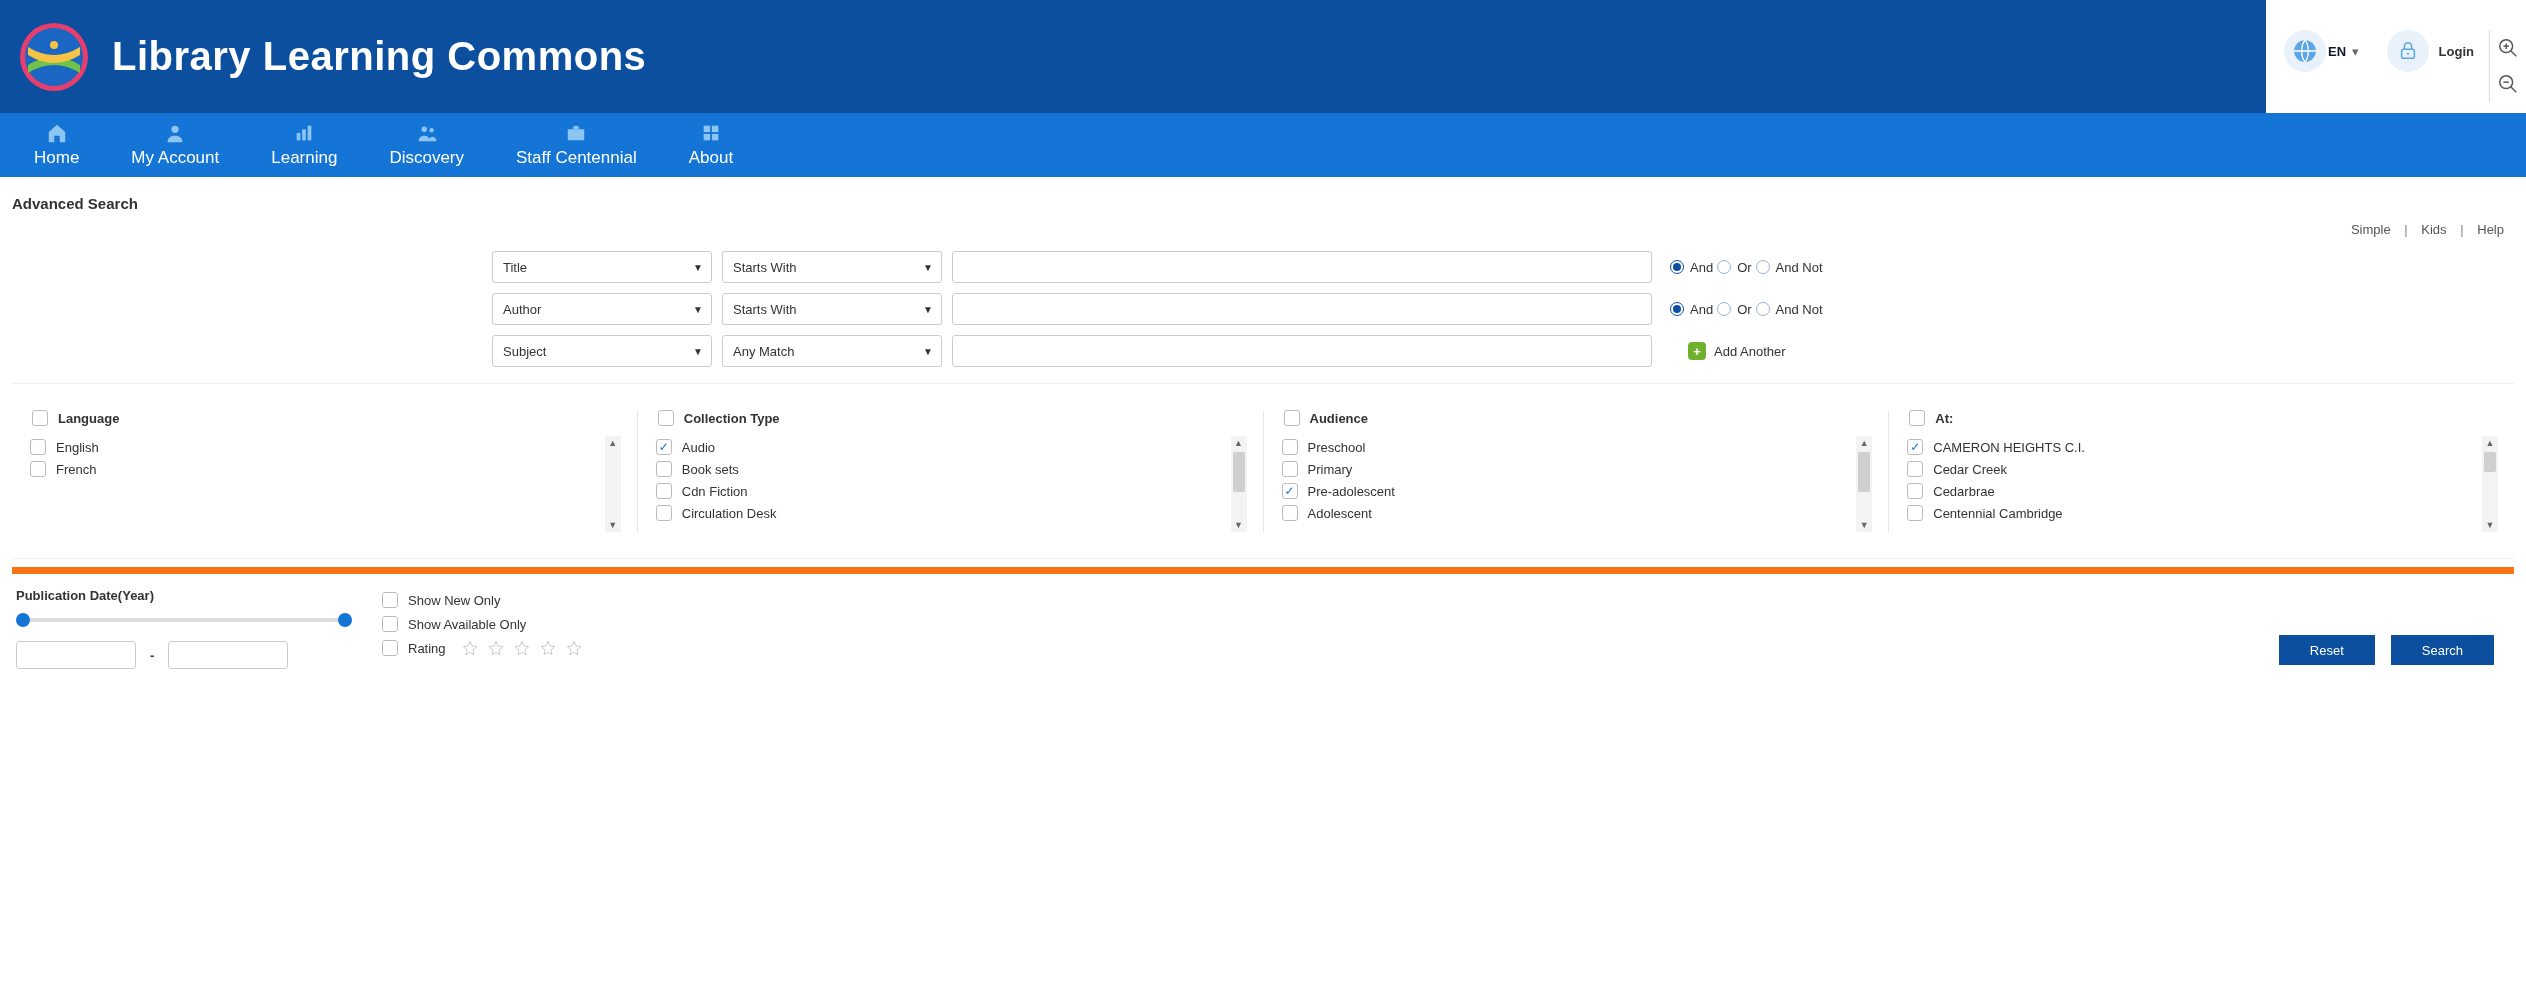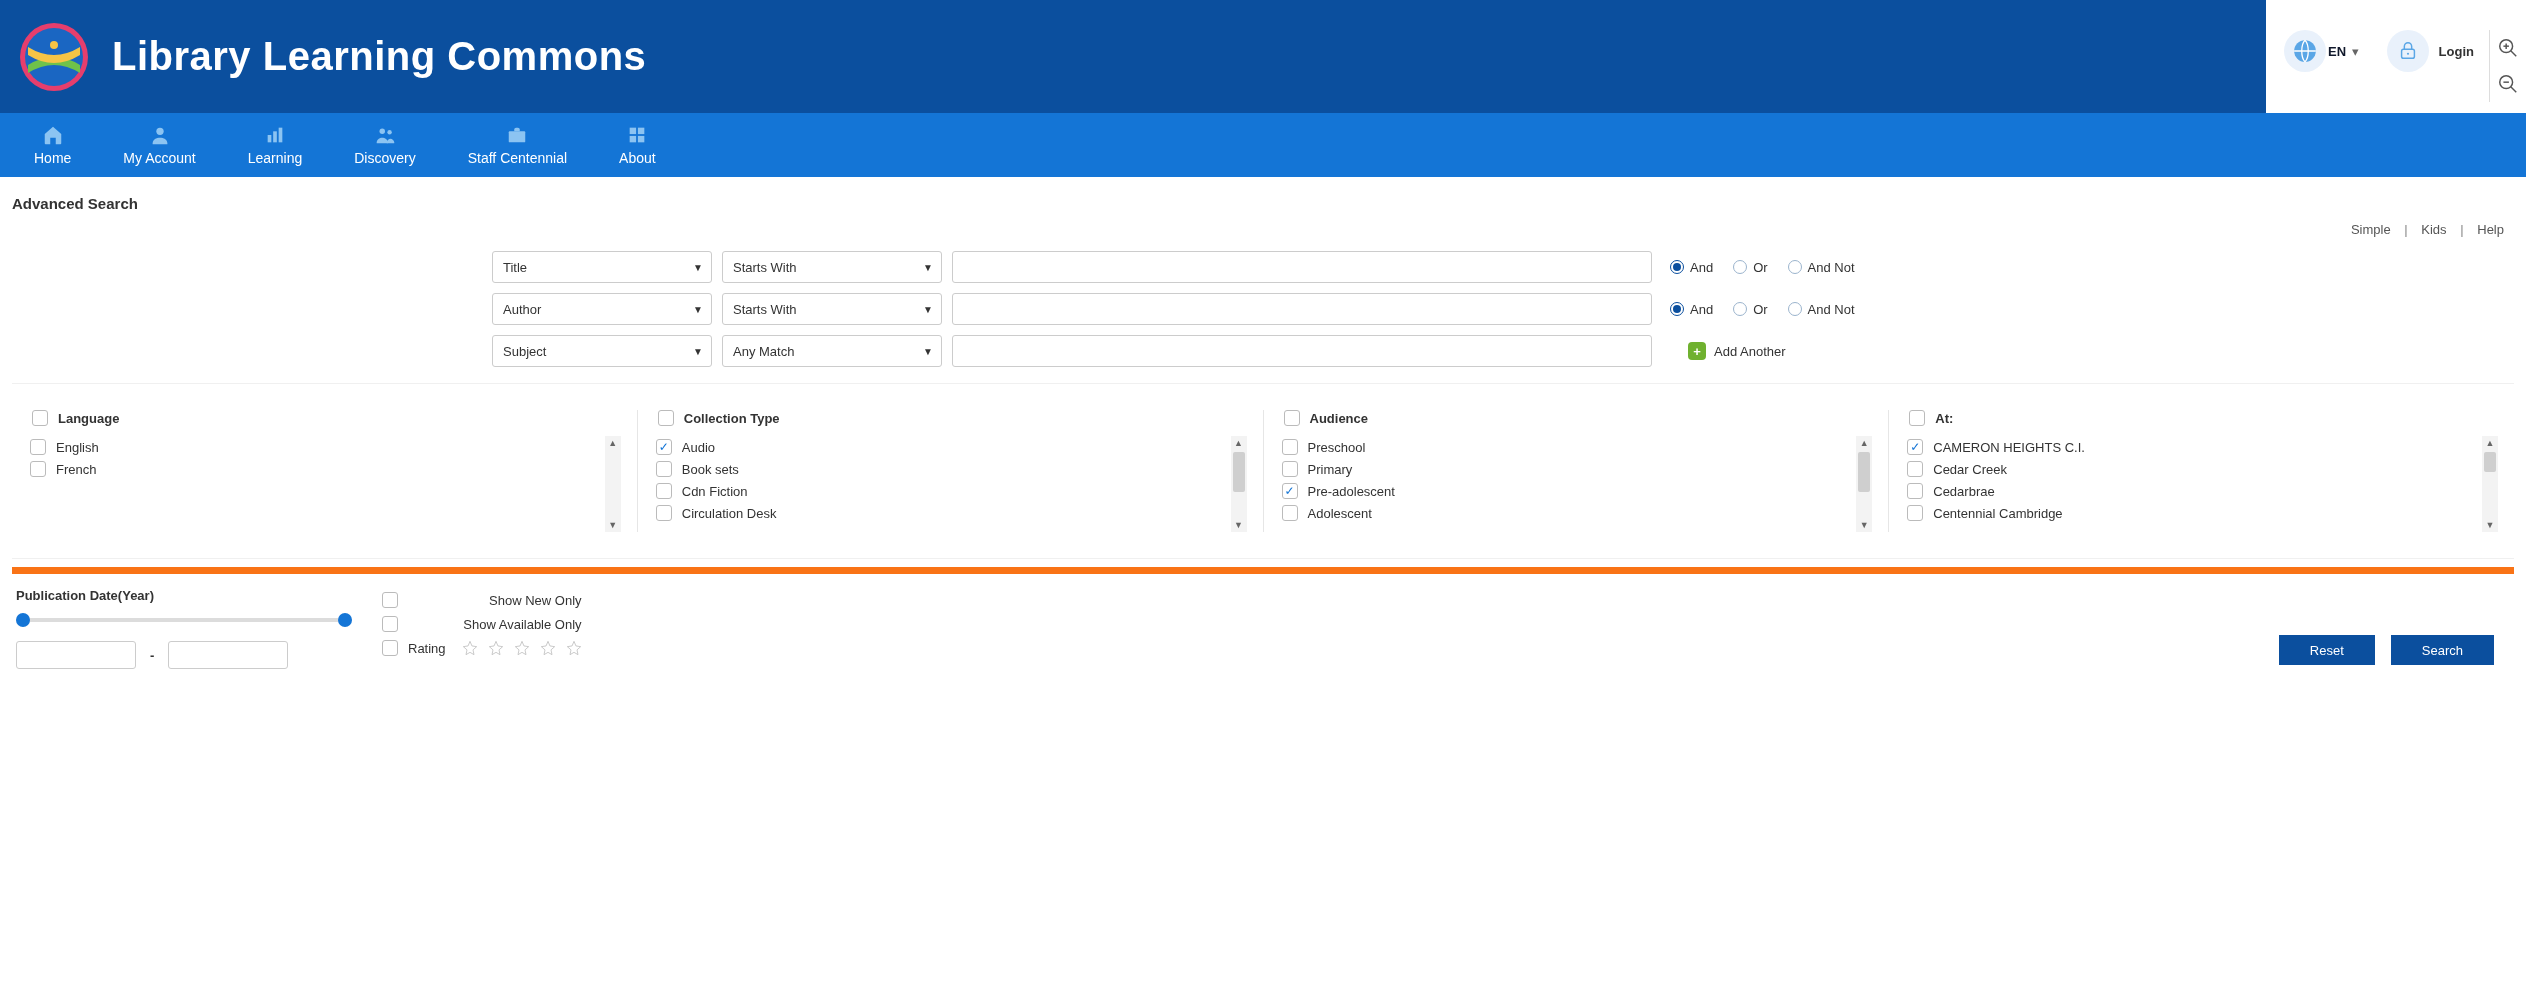--- a/index.html
+++ b/index.html
@@ -22,38 +22,38 @@
   .lock-wrap svg { width: 22px; height: 22px; }
   .login-label { font-weight: 700; margin-left: 10px; color: #333; }
   .zoom-controls { position: absolute; right: 0; top: 30px; display:flex; flex-direction:column; border-left: 1px solid #ddd; }
   .zoom-controls .zb { width: 36px; height: 36px; display:flex; align-items:center; justify-content:center; }
   .zoom-controls svg { width: 22px; height: 22px; stroke: #555; }
 
   
   .nav { background: #1475d6; height: 64px; display:flex; padding-left: 8px; }
   .nav-item { display:flex; flex-direction:column; align-items:center; justify-content:center; padding: 0 26px; color: #e6f2ff; cursor:pointer; }
   .nav-item svg { fill: #8cc4f2; width: 24px; height: 22px; }
-  .nav-item .nav-label { margin-top: 4px; font-size: 14px; color: #fff; }
+  .nav-item .nav-label { margin-top: 4px; font-size: 17px; color: #fff; }
 
   
   .page-body { padding: 10px 12px 0 12px; }
   .page-title { font-weight: 700; font-size: 15px; padding: 8px 0 6px 0; }
   .top-links { text-align: right; font-size: 13px; color: #555; padding: 4px 10px 14px 0; }
   .top-links span.sep { margin: 0 10px; color: #888; }
   .top-links a { color: #555; text-decoration: none; cursor: pointer; }
 
   
   .search-block { width: 1540px; margin-left: 480px; }
   .search-row { display:flex; align-items:center; margin-bottom: 10px; }
   .select-like { position: relative; height: 32px; border: 1px solid #ccc; border-radius: 3px; background: #fff; display:flex; align-items:center; padding: 0 10px; margin-right: 10px; }
   .select-like.field { width: 220px; }
   .select-like.cond  { width: 220px; }
   .select-like .caret { position:absolute; right: 8px; top: 50%; transform: translateY(-50%); font-size: 10px; color: #333; }
   .text-input { height: 32px; width: 700px; border: 1px solid #ccc; border-radius: 3px; padding: 0 10px; margin-right: 18px; }
-  .boolops { display:flex; align-items:flex-end; gap: 20px; }
+  .boolops { display:flex; align-items:flex-end; gap: 4px; }
   .radio { display:flex; align-items:center; gap:6px; }
   .radio .dot { width:14px; height:14px; border-radius:50%; border:1px solid #9bb4cd; display:inline-block; position:relative; }
   .radio .dot.checked { border-color:#0b4f9e; }
   .radio .dot.checked::after { content:""; position:absolute; inset:2px; background:#0b4f9e; border-radius:50%; }
   .add-another { display:flex; align-items:center; gap:8px; margin-left: 18px; }
   .add-icon { width:18px; height:18px; border-radius:4px; background:#6fb12f; display:flex; align-items:center; justify-content:center; color:#fff; font-weight:700; line-height:1; }
 
   
   .facets { display:flex; width: 100%; border-top:1px solid #f0f0f0; border-bottom:1px solid #f0f0f0; margin-top: 16px; padding: 26px 0; }
   .facet { flex:1; padding: 0 16px; position:relative; }
@@ -77,21 +77,21 @@
   .pub-title { font-weight:700; margin-bottom: 10px; }
   .slider { position:relative; height: 14px; margin-bottom: 14px; }
   .slider .track { position:absolute; left:0; right:0; top:5px; height:4px; background:#dcdcdc; border-radius:2px; }
   .slider .knob { position:absolute; top:0; width:14px; height:14px; border-radius:50%; background:#1475d6; }
   .slider .knob.l { left:0; }
   .slider .knob.r { right:0; }
   .range-inputs { display:flex; align-items:center; gap:14px; }
   .range-inputs input { width:120px; height:28px; border:1px solid #ccc; border-radius:3px; text-align:center; }
   .range-dash { font-weight:700; }
   .toggles { margin-left: 30px; }
-  .toggle-row { display:flex; align-items:center; gap:10px; padding:4px 0;justify-content:space-between; }
+  .toggle-row { display:flex; align-items:center; gap:10px; padding:4px 0; }
   .toggle-row .cb { width:16px; height:16px; border:1px solid #bbb; border-radius:3px; }
   .rating-row { display:flex; align-items:center; gap:10px; padding-top:4px; }
   .stars { display:flex; gap:10px; margin-left: 6px; }
   .stars svg { width:16px; height:16px; fill:none; stroke:#bdbdbd; stroke-width:1.2; }
   .actions { margin-left:auto; display:flex; gap:16px; padding-right: 20px; align-self:flex-end; padding-bottom: 4px; }
   .btn { height:30px; padding: 0 30px; border:1px solid #0b4f9e; background:#0b4f9e; color:#fff; cursor:pointer; font-size:13px; }
 </style>
 </head>
 <body>
 

